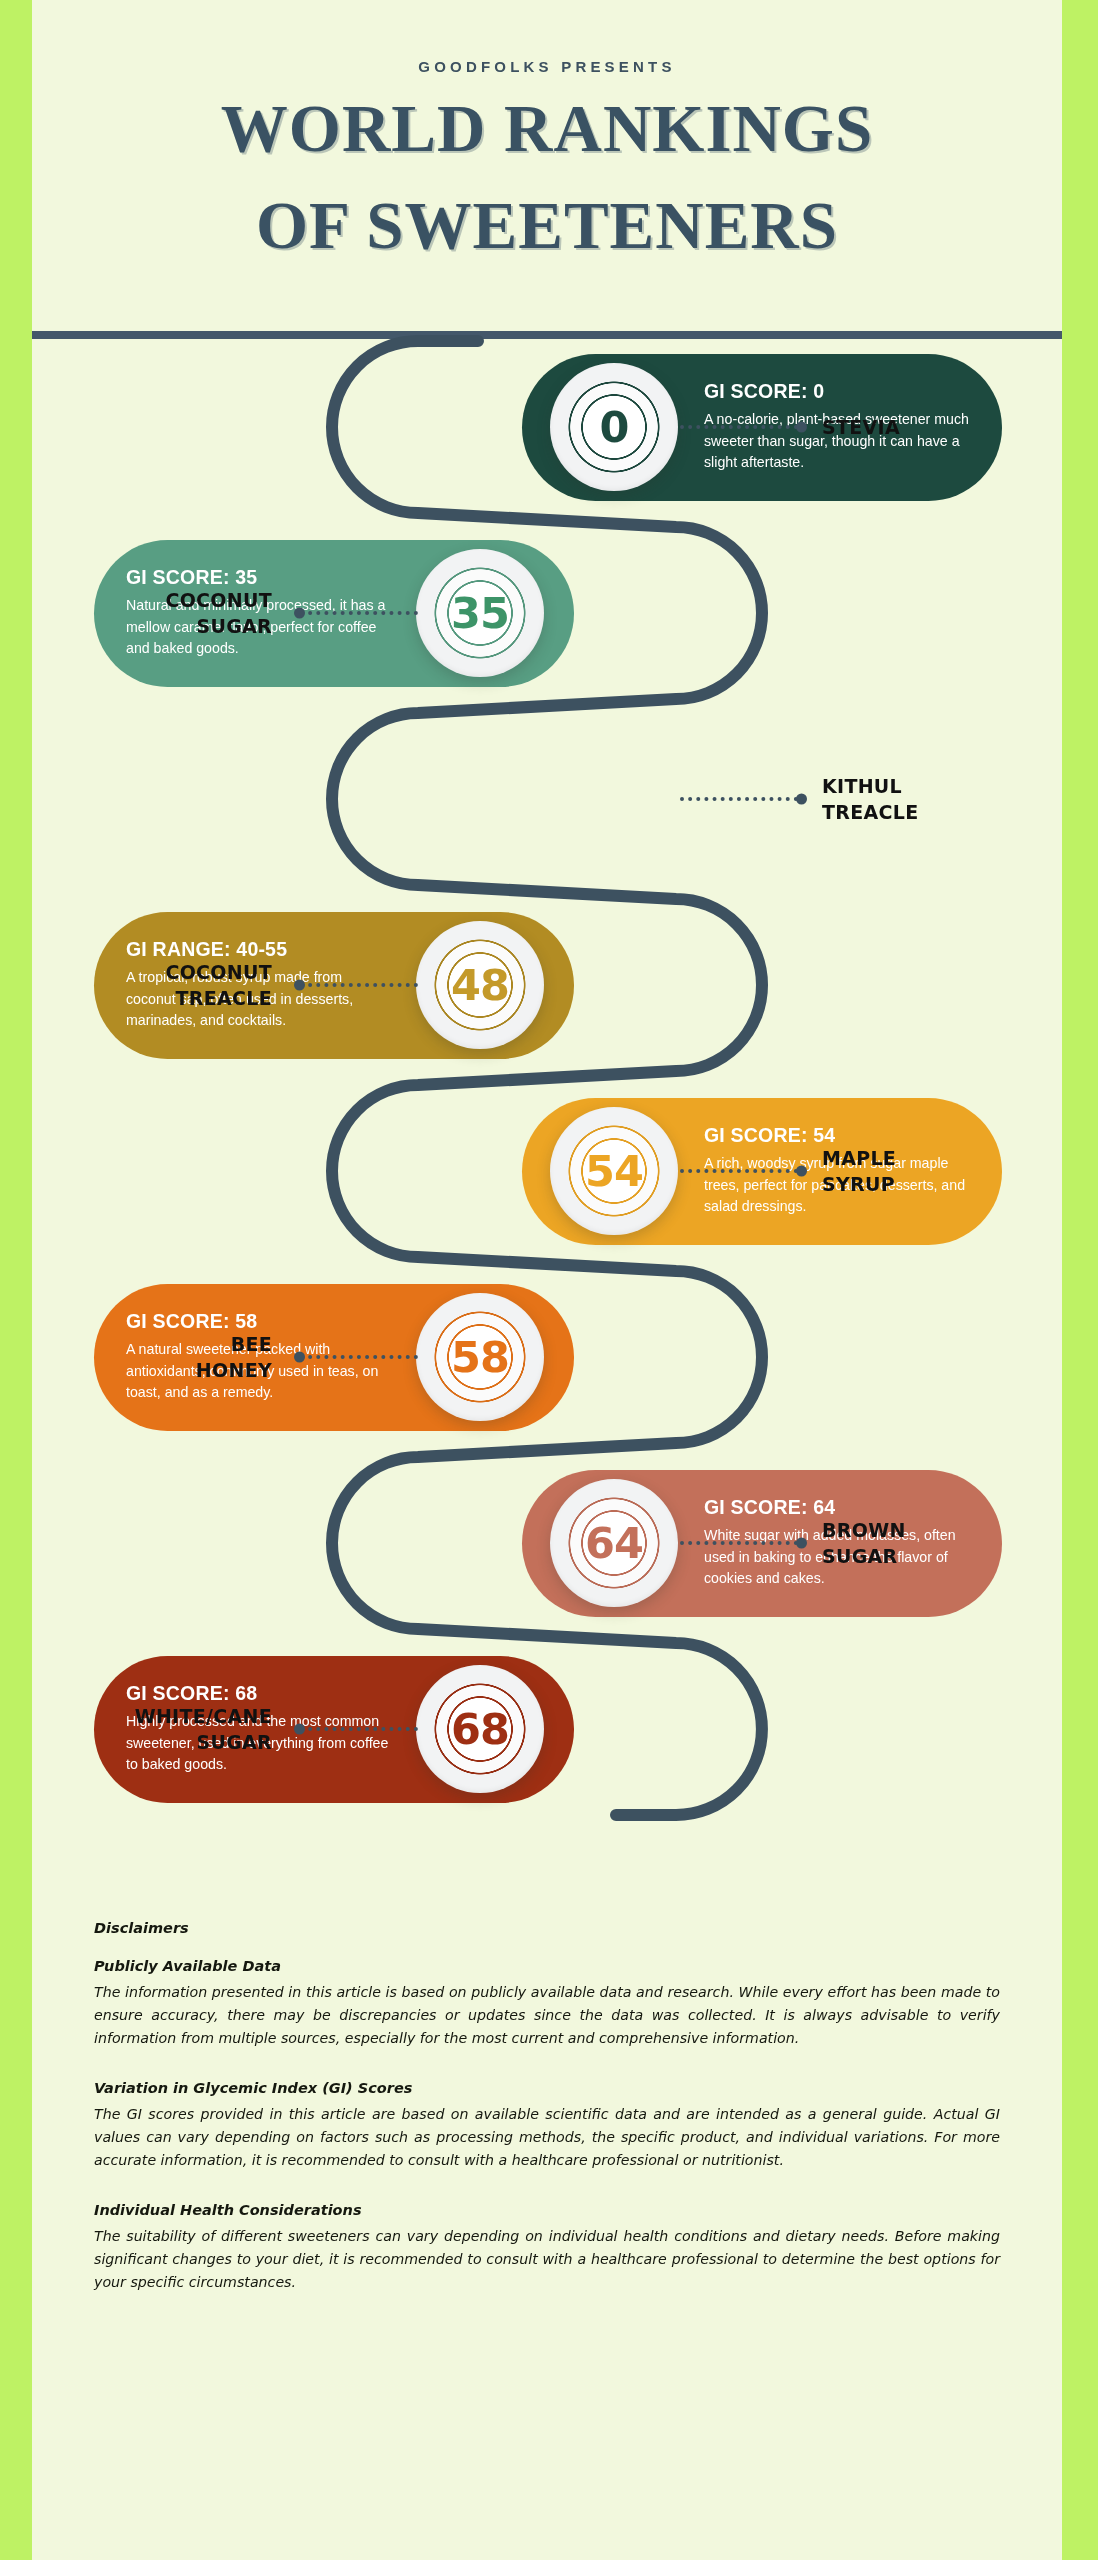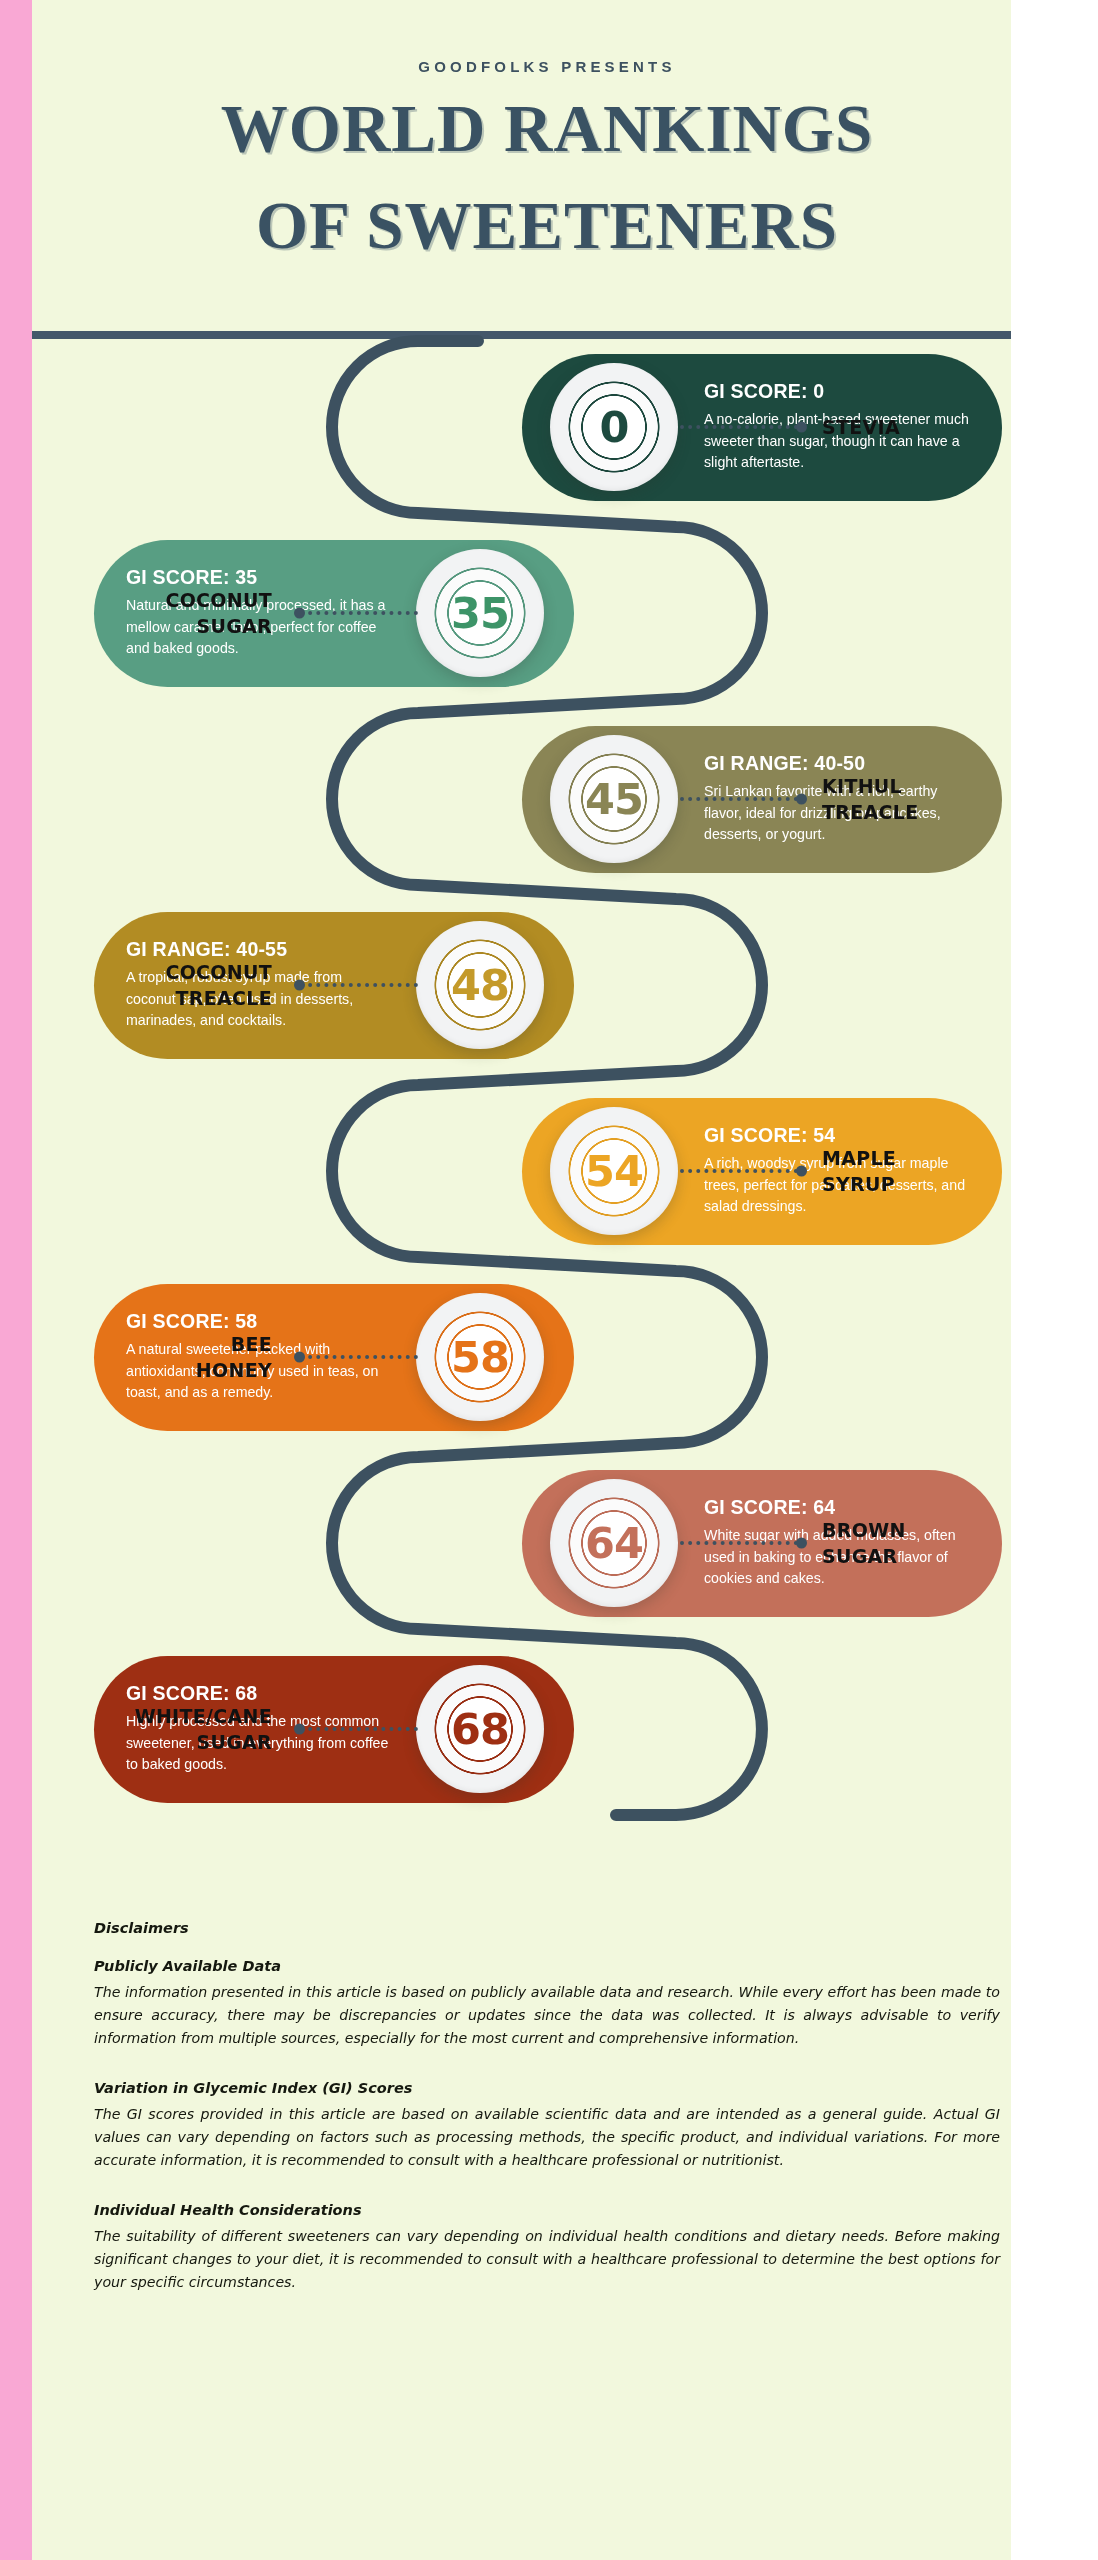--- a/index.html
+++ b/index.html
@@ -1,22 +1,22 @@
 <!DOCTYPE html>
 <html><head>
 <meta charset="utf-8">
 <style>
   * { box-sizing: border-box; margin:0; padding:0; }
   html,body { width:1098px; height:2560px; background:#ffffff; }
   body { font-family:"Liberation Sans", sans-serif; }
 
   #page {
     position:relative;
-    width:1011px; height:2560px;
-    background:#f9a8d4;
+    width:1098px; height:2560px;
+    background:#bef264;
     overflow:hidden;
   }
   .canvas {
     position:absolute;
     left:32px; top:0; width:1030px; height:2560px;
     background:#f2f8dd;
   }
 
   
   .header {
@@ -188,29 +188,20 @@
           </div>
         </div>
         <div class="leader l"></div>
         <div class="dot l"></div>
         <div class="side l">
           <div>COCONUT</div>
           <div>SUGAR</div>
         </div>
       </div>
       <div class="row" style="top: 382px;">
-        <div class="card right" style="background: rgb(138, 133, 85);">
-          <div class="card-text">
-            <div class="gi-head">GI RANGE: 40-50</div>
-            <div class="gi-desc">Sri Lankan favorite with a rich, earthy flavor, ideal for drizzling on pancakes, desserts, or yogurt.</div>
-          </div>
-          <div class="disc">
-            <span class="disc-num" style="color: rgb(138, 133, 85);">45</span>
-          </div>
-        </div>
         <div class="leader r"></div>
         <div class="dot r"></div>
         <div class="side r">
           <div>KITHUL</div>
           <div>TREACLE</div>
         </div>
       </div>
       <div class="row" style="top: 568px;">
         <div class="card left" style="background: rgb(178, 140, 35);">
           <div class="card-text">

